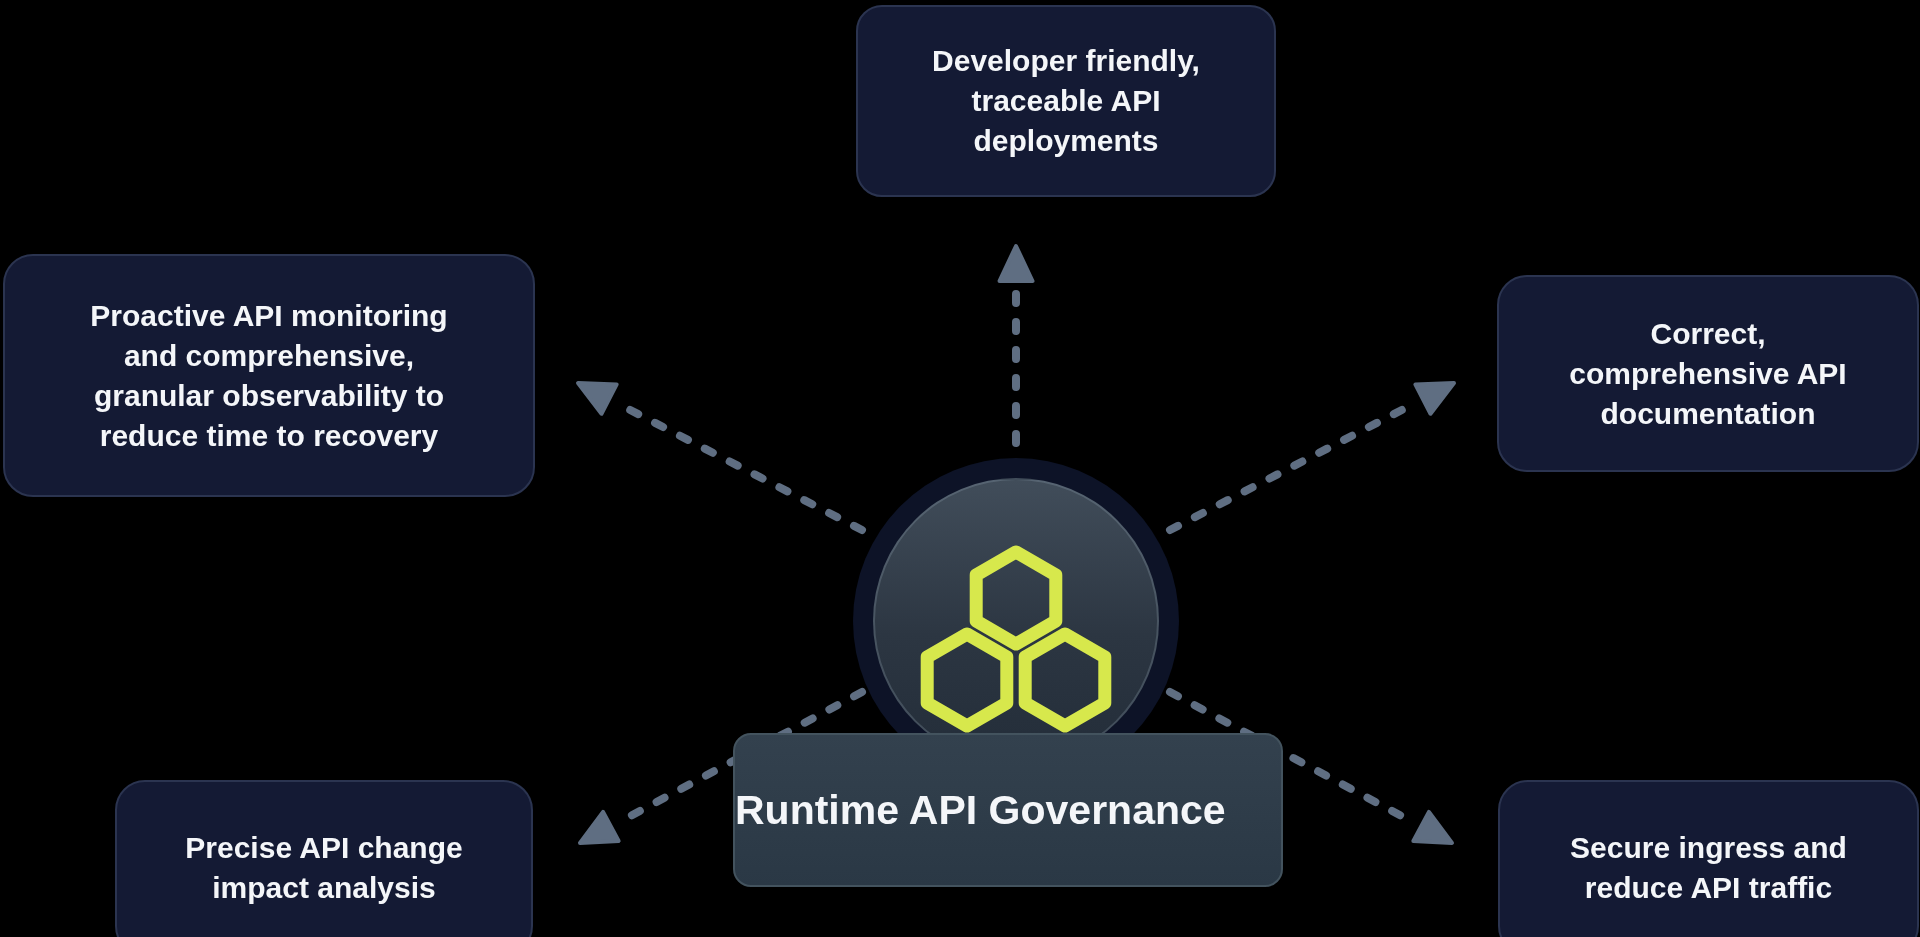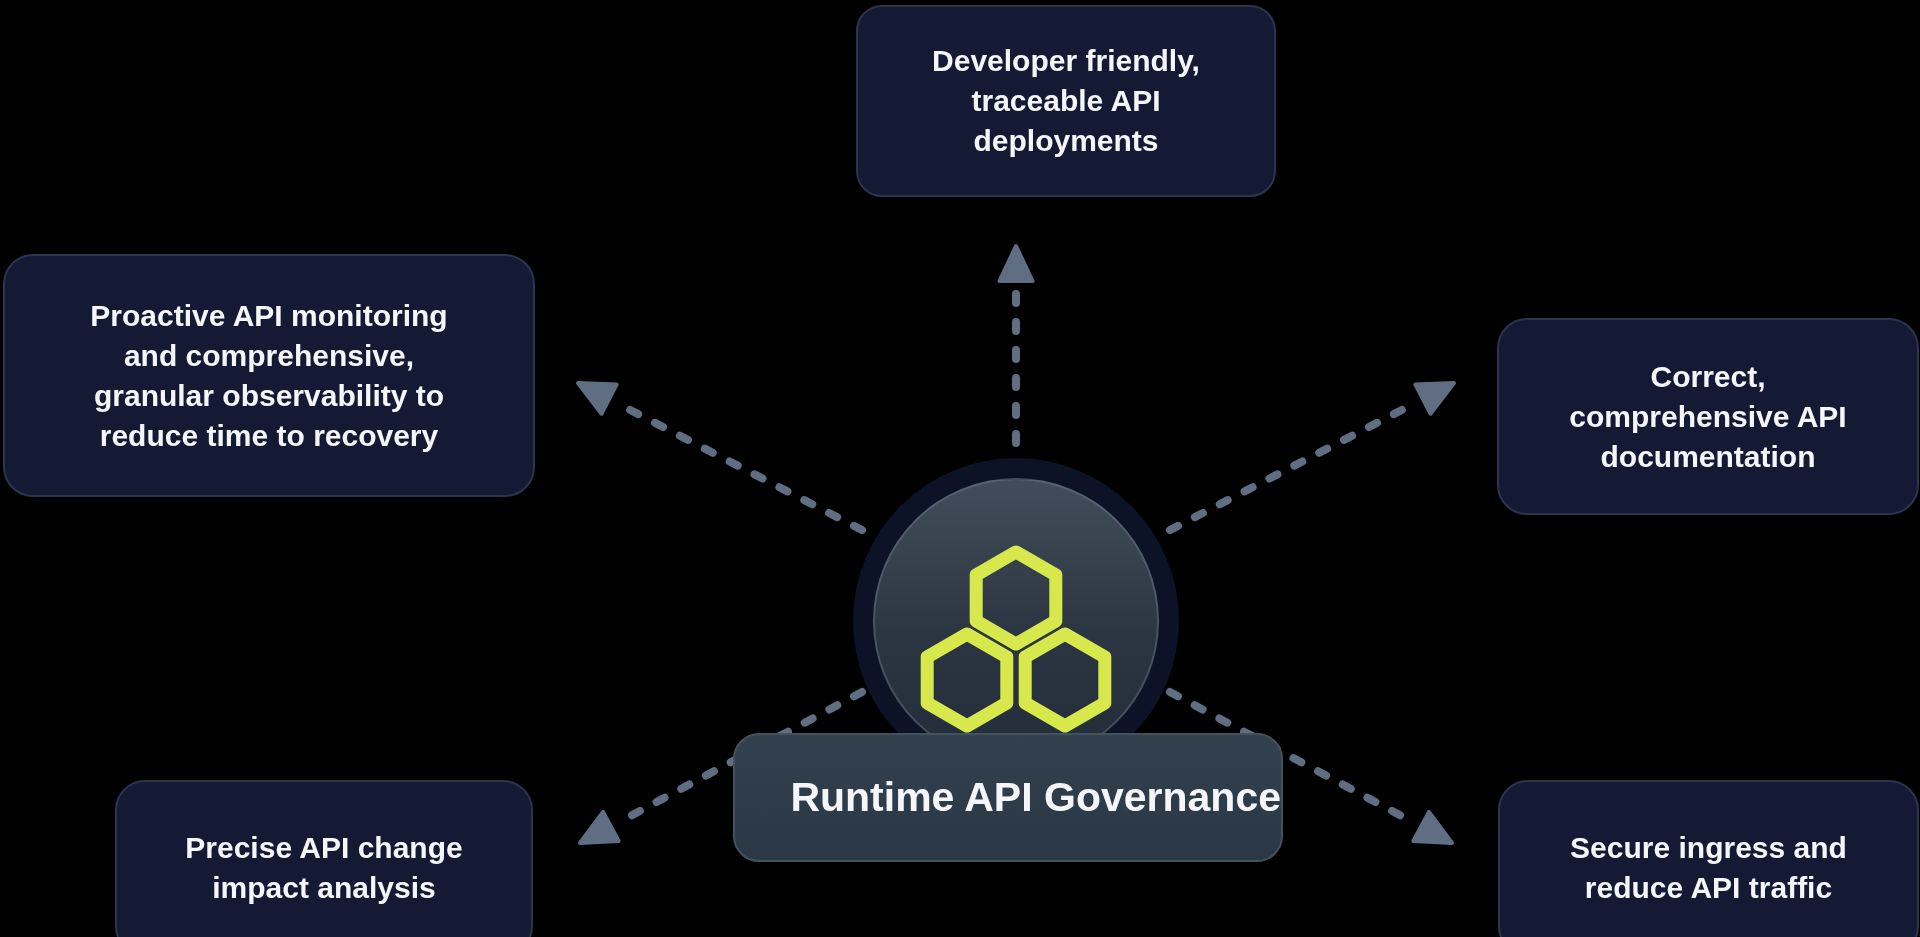--- a/index.html
+++ b/index.html
@@ -19,46 +19,46 @@
     color:var(--text,#f4f6f9);
     display:flex;align-items:center;justify-content:center;
     text-align:center;
     font-weight:bold;
     font-size:30px;line-height:40px;
     white-space:pre-line;
     border-radius:30px;
   }
   .node-top{left:808px;top:5px;width:420px;height:192px;border-radius:26px;margin-left:48px;}
   .node-left-top{left:3px;top:254px;width:532px;height:243px;}
-  .node-right-top{left:1497px;top:275px;width:422px;height:197px;margin-top:43px;}
+  .node-right-top{left:1497px;top:275px;width:422px;height:197px;}
   .node-bottom-left{left:115px;top:780px;width:418px;height:176px;}
   .node-bottom-right{left:1498px;top:780px;width:421px;height:176px;}
 
   .hub-outer{
     position:absolute;z-index:3;
     left:853px;top:458px;width:326px;height:326px;
     border-radius:50%;
     background:var(--hub-outer,#0d1327);
   }
   .hub-inner{
     position:absolute;left:20px;top:20px;width:286px;height:286px;
     border-radius:50%;
     box-sizing:border-box;
     background:linear-gradient(180deg,#414d5a 0%,#2c3642 55%,#232d39 100%);
     border:2px solid rgba(145,160,175,0.28);
   }
   svg.hexes{position:absolute;left:0;top:0;width:326px;height:326px;}
   .hub-label{
     position:absolute;z-index:4;
-    left:733px;top:733px;width:550px;height:129px;
+    left:733px;top:733px;width:550px;height:154px;
     box-sizing:border-box;
     background:linear-gradient(180deg,#33414e 0%,#2a3845 100%);
     border:2px solid var(--pill-border,#43535e);
-    border-radius:26px;
-    display:flex;align-items:center;justify-content:flex-end;
+    border-radius:18px;
+    display:flex;align-items:center;justify-content:flex-start;
     color:var(--text,#f4f6f9);
     font-weight:bold;font-size:41px;
   }
 </style>
 </head>
 <body>
 
 <div class="canvas">
 
   <svg class="connectors" id="connectors">

